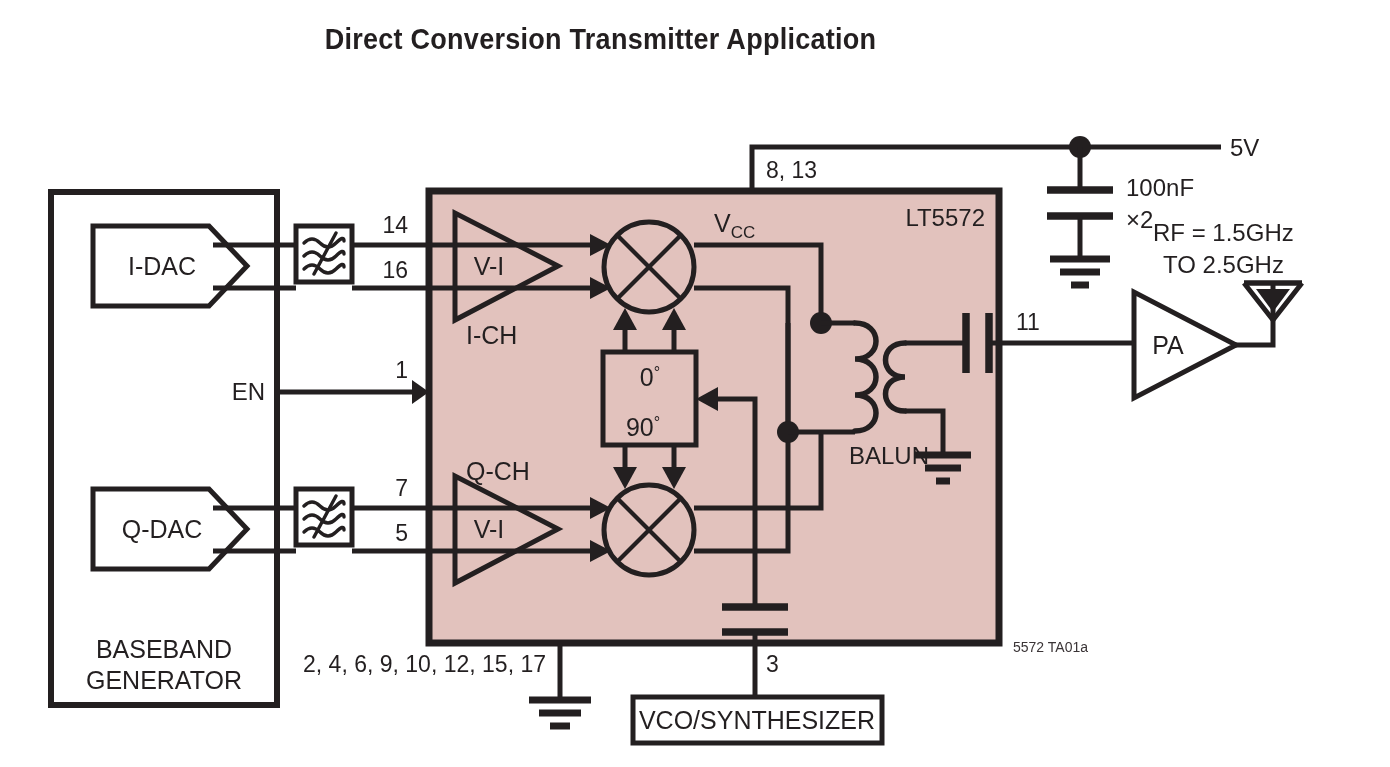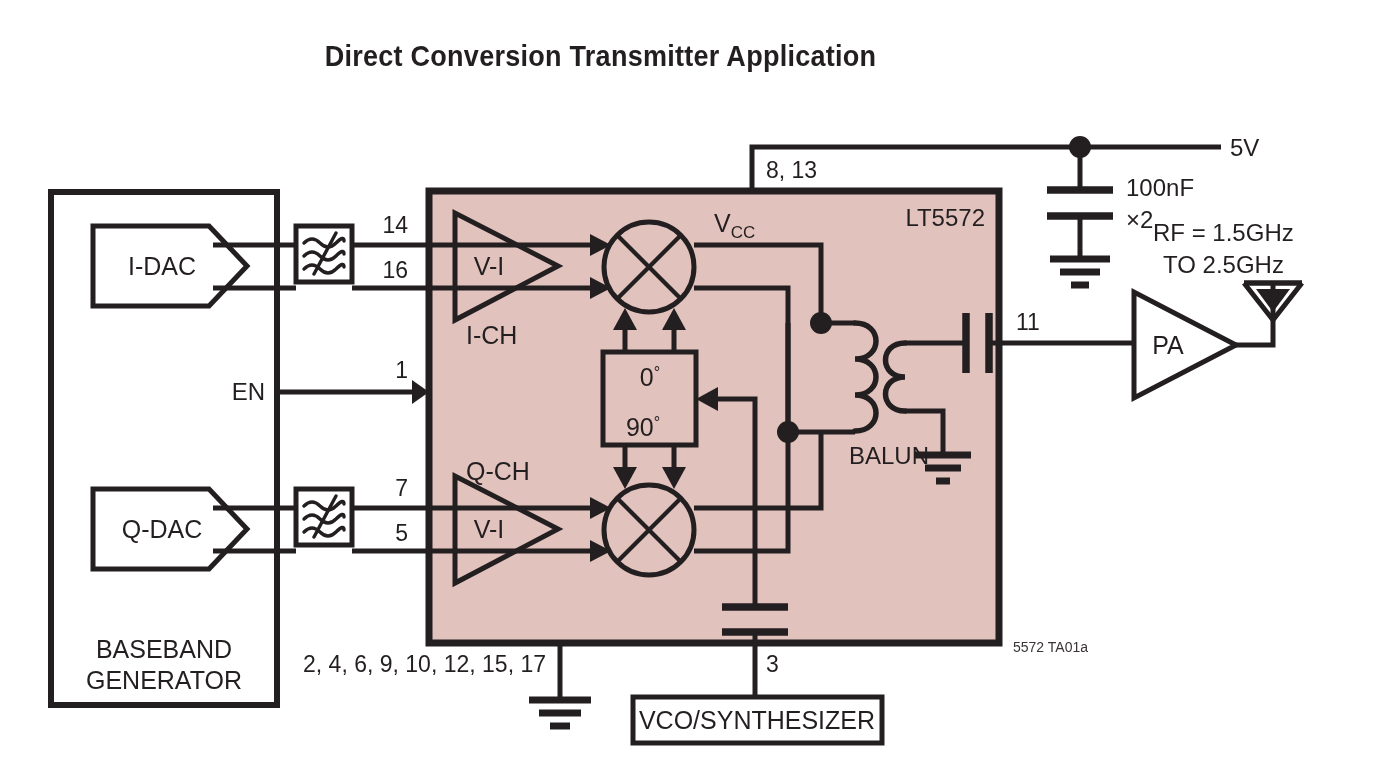--- a/index.html
+++ b/index.html
@@ -47,21 +47,21 @@
   .t-vcc     { font-size: 25px; }
   .t-sub     { font-size: 17px; }
   .t-credit  { font-size: 14px; fill: #3a3436; }
   .t-deg     { font-size: 25px; }
   .t-degsup  { font-size: 16px; }
   .mid  { text-anchor: middle; }
   .end  { text-anchor: end; }
 
   #title-bar {
     position: absolute;
-    left: 0; top: 39px;
+    left: 0; top: 22px;
     width: 1200px;
     text-align: center;
     pointer-events: none;
   }
   #title-bar .title-text {
     font-family: "Liberation Sans", sans-serif;
     font-weight: bold;
     font-size: 30px;
     letter-spacing: 0.3px;
     color: #231f20;

